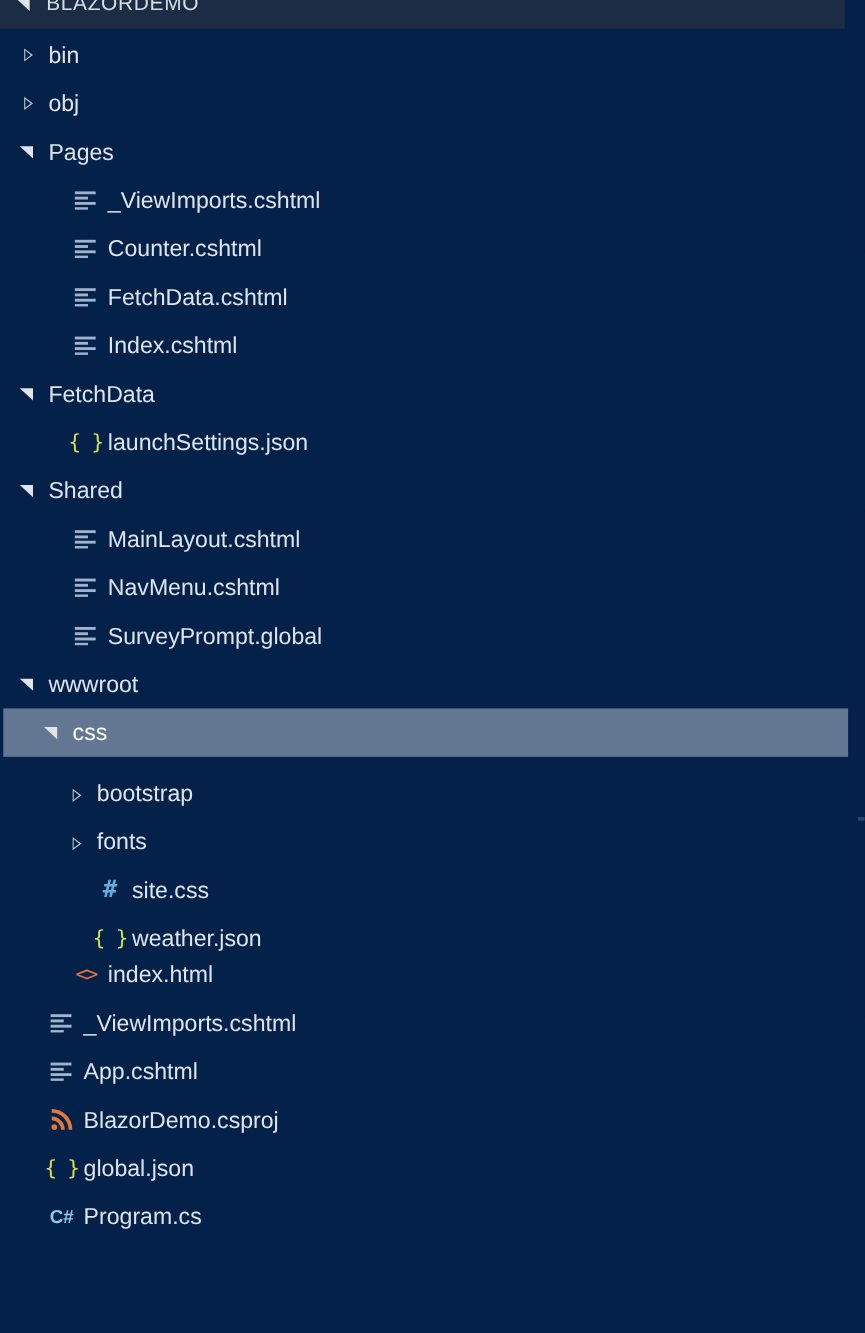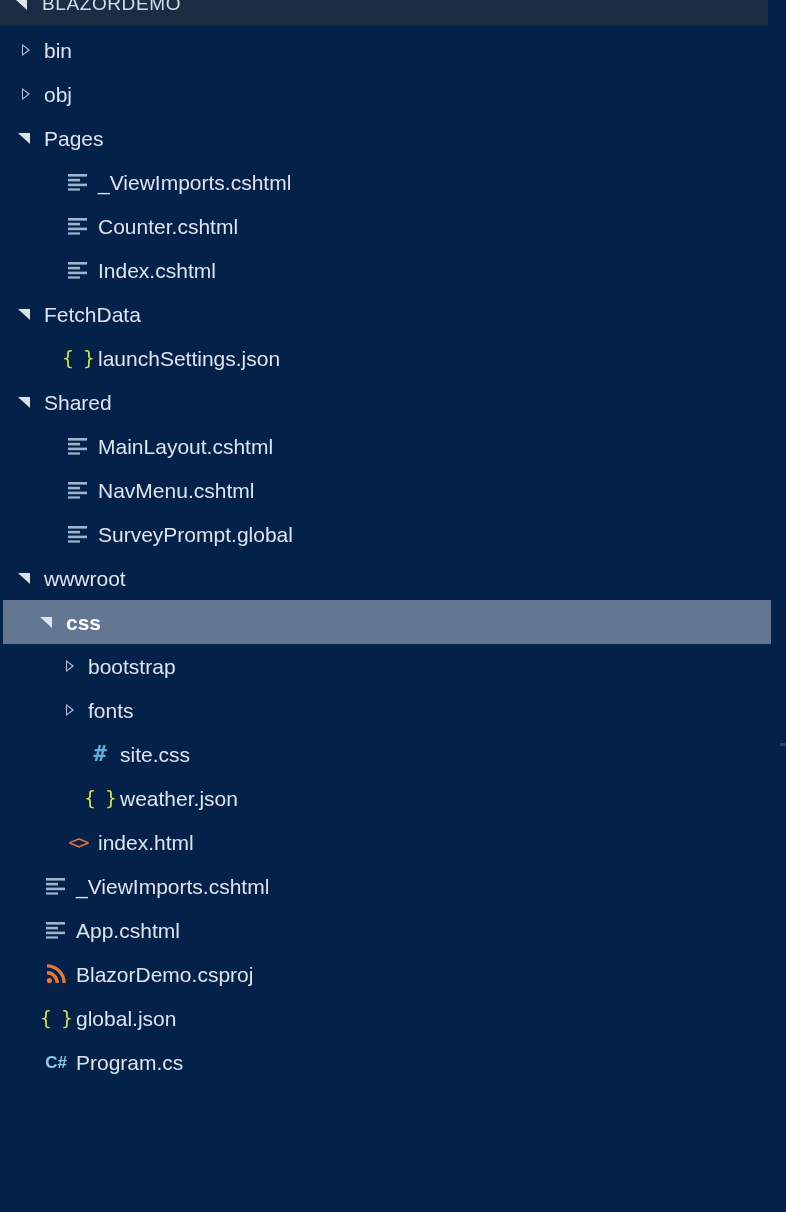--- a/index.html
+++ b/index.html
@@ -68,28 +68,28 @@
     background: #637793;
   }
   .row .label {
     color: #dfe4ea;
     font-size: 21px;
     font-weight: 400;
     line-height: 1;
   }
   .row.selected .label {
     color: #ffffff;
-    font-weight: 700;
+    font-weight: 400;
     text-align: center;
   }
 
   
   .d0 { padding-left: 14px; }
   .d1 { padding-left: 36px; }
-  .d2 { padding-left: 58px; }
+  .d2 { padding-left: 58px; align-items: flex-end; }
 
   
   .twisty {
     width: 18px;
     height: 18px;
     flex: 0 0 18px;
     position: relative;
     margin-right: 9px;
   }
   .twisty.collapsed::before {
@@ -215,20 +215,32 @@
       <div class="row d1">
         <span class="twisty spacer"></span>
         <span class="ficon">
           <svg width="22" height="18" viewBox="0 0 22 18">
             <rect x="1" y="1" width="19" height="2.6" fill="#9fb4cc"></rect>
             <rect x="1" y="5.8" width="12" height="2.6" fill="#9fb4cc"></rect>
             <rect x="1" y="10.6" width="19" height="2.6" fill="#9fb4cc"></rect>
             <rect x="1" y="15.4" width="12" height="2.2" fill="#9fb4cc"></rect>
           </svg>
         </span>
+        <span class="label">FetchData.cshtml</span>
+      </div>
+      <div class="row d1">
+        <span class="twisty spacer"></span>
+        <span class="ficon">
+          <svg width="22" height="18" viewBox="0 0 22 18">
+            <rect x="1" y="1" width="19" height="2.6" fill="#9fb4cc"></rect>
+            <rect x="1" y="5.8" width="12" height="2.6" fill="#9fb4cc"></rect>
+            <rect x="1" y="10.6" width="19" height="2.6" fill="#9fb4cc"></rect>
+            <rect x="1" y="15.4" width="12" height="2.2" fill="#9fb4cc"></rect>
+          </svg>
+        </span>
         <span class="label">Index.cshtml</span>
       </div>
       <div class="row d0">
         <span class="twisty expanded"></span>
         <span class="label">FetchData</span>
       </div>
       <div class="row d1">
         <span class="twisty spacer"></span>
         <span class="ficon json">{ }</span>
         <span class="label">launchSettings.json</span>

